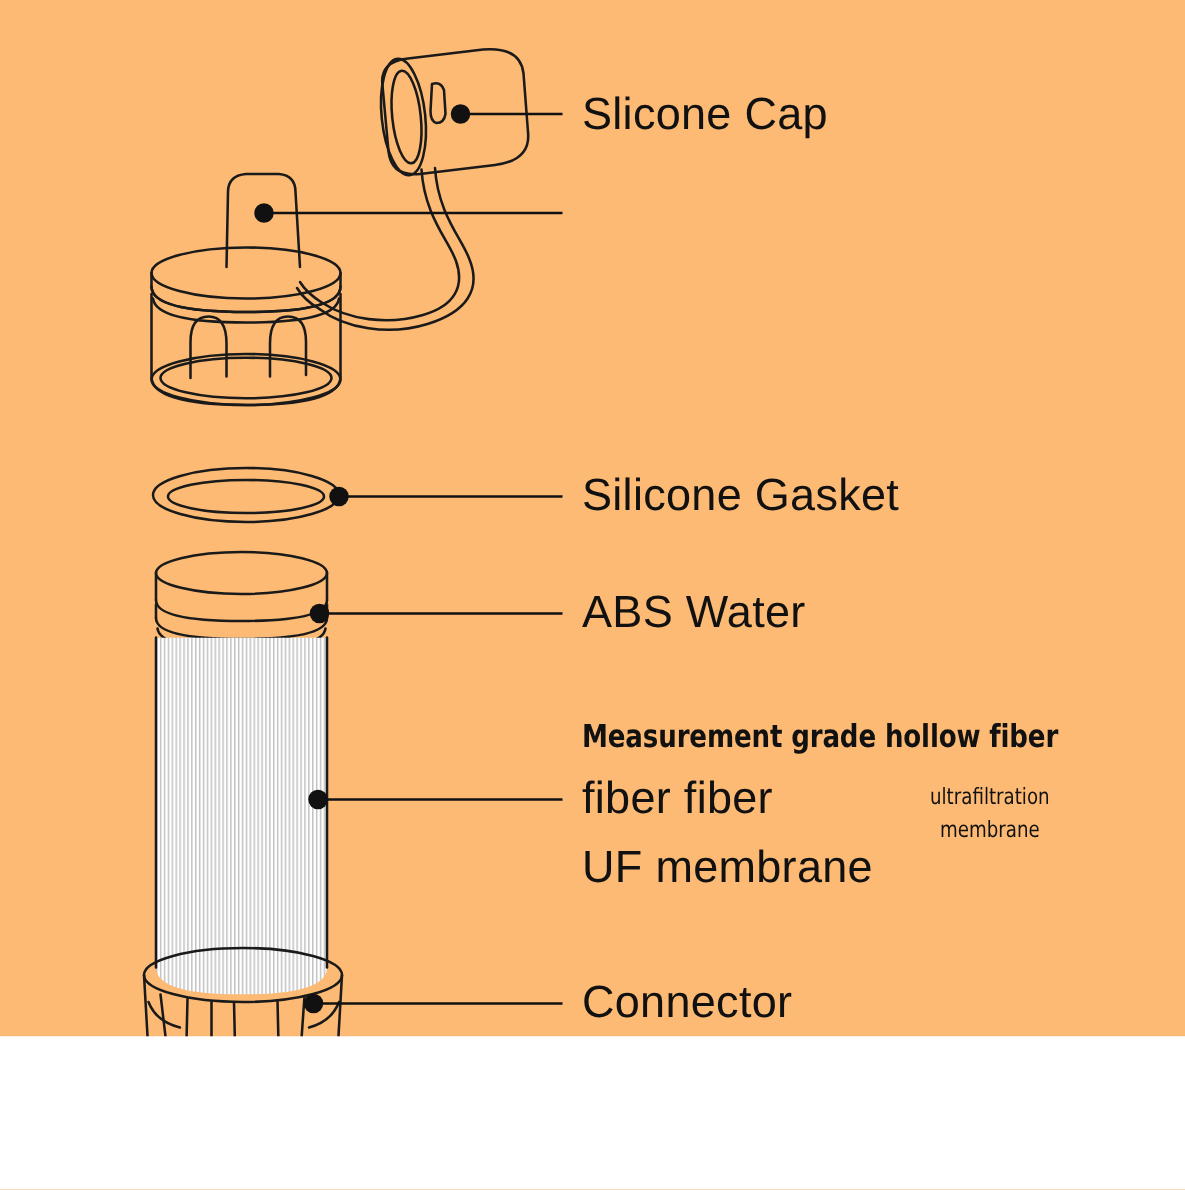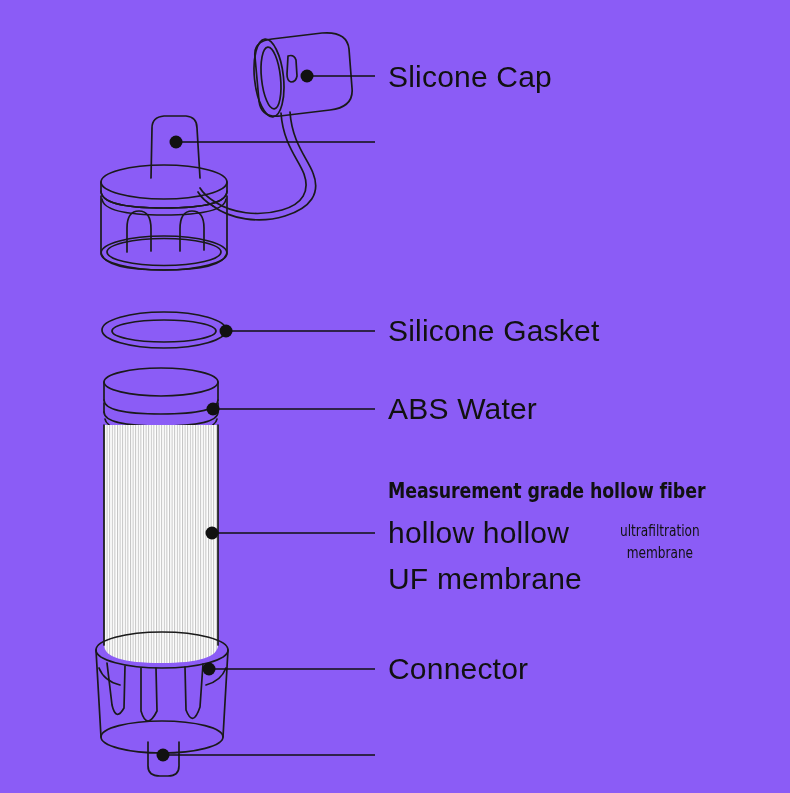--- a/index.html
+++ b/index.html
@@ -8,22 +8,22 @@
     padding: 0;
     background: #ffffff;
   }
   body {
     font-family: "Liberation Sans", sans-serif;
     -webkit-font-smoothing: antialiased;
   }
   #stage {
     position: relative;
     width: 790px;
-    height: 793px;
-    background: #8b5cf6;
+    height: 691px;
+    background: #fdba74;
     overflow: hidden;
   }
   #artwork {
     position: absolute;
     left: 0;
     top: 0;
     width: 790px;
     height: 793px;
   }
   .label {
@@ -229,21 +229,21 @@
 
   <div class="label label-lg" style="left:388px; top:62px;">Slicone Cap</div>
 
 
   <div class="label label-lg" style="left:388px; top:316px;">Silicone Gasket</div>
 
   <div class="label label-lg" style="left:388px; top:394px;">ABS Water</div>
 
   <div class="label label-bold-cond" style="left:388px; top:481px;">Measurement grade hollow fiber</div>
 
-  <div class="label label-lg" style="left:388px; top:518px;">hollow hollow</div>
+  <div class="label label-lg" style="left:388px; top:518px;">fiber fiber</div>
 
   <div class="label label-sm-cond" style="left:620px; top:521px;">ultrafiltration
 membrane</div>
 
   <div class="label label-lg" style="left:388px; top:654px;">Connector</div>
 
   <div class="label label-lg" style="left:388px; top:564px;">UF membrane</div>
 
 
 </div>

